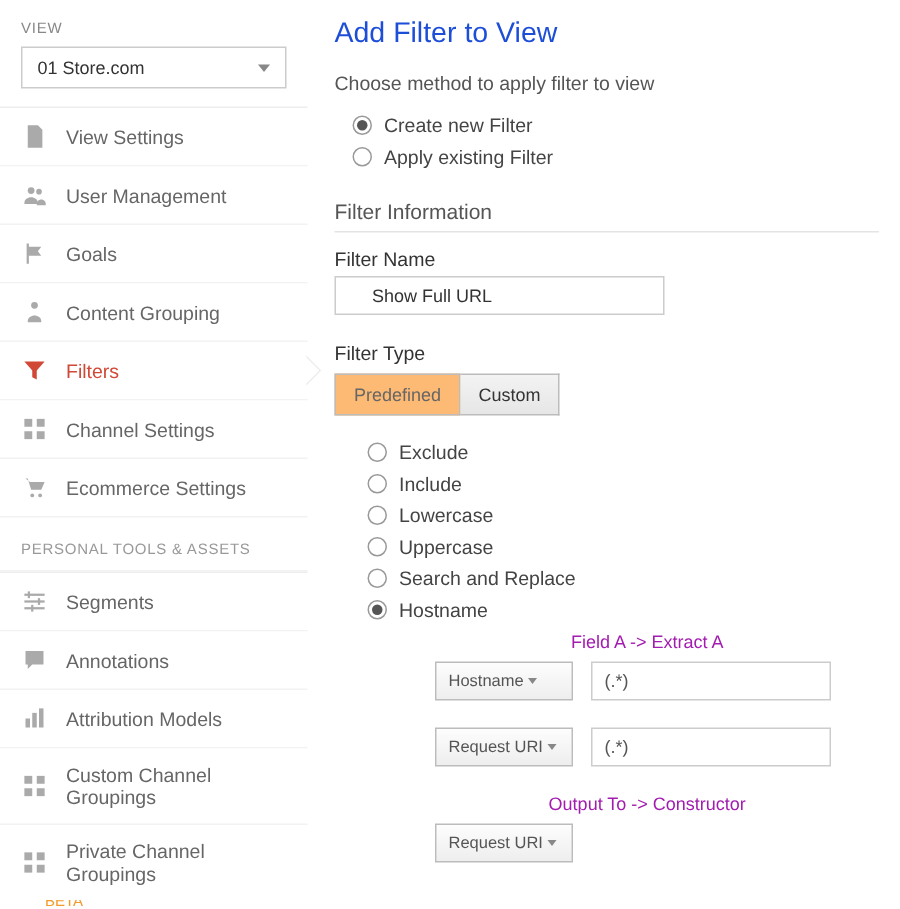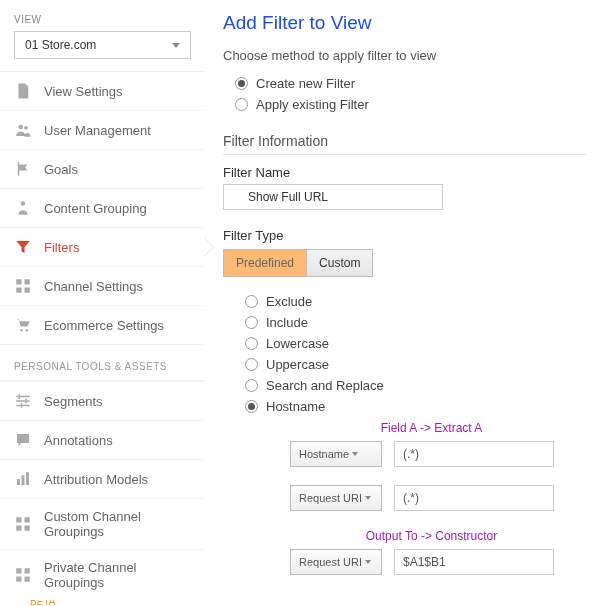--- a/index.html
+++ b/index.html
@@ -408,17 +408,16 @@
         </div>
         <input class="expr" value="(.*)" style="">
       </div>
 
       <div class="adv-label">Output To -&gt; Constructor</div>
       <div class="adv-row" style="margin-bottom:0">
         <div class="small-select">
           <span>Request URI</span>
           <span class="tiny-caret"></span>
         </div>
-        <input class="expr" value="$A1$B1" style="">
       </div>
     </div>
   </div>
 </div>
 
 </body></html>

